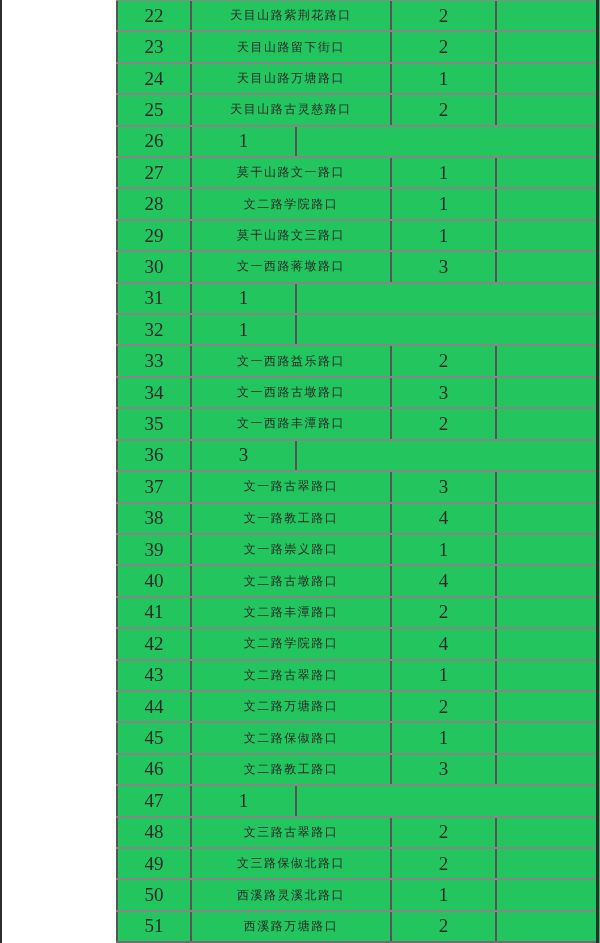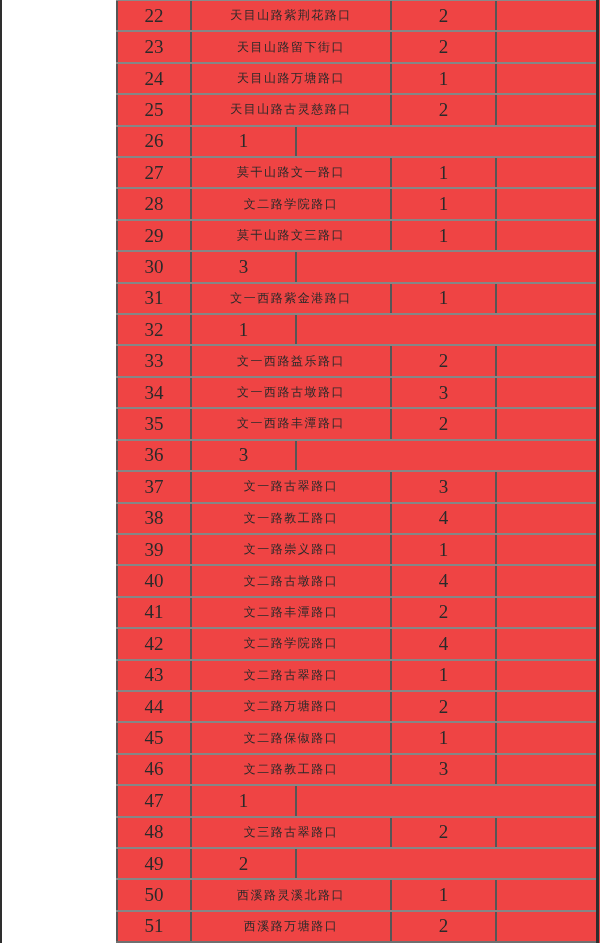--- a/index.html
+++ b/index.html
@@ -4,21 +4,21 @@
 <style>
   html, body {
     margin: 0;
     padding: 0;
     background: #ffffff;
   }
   .page {
     position: relative;
     width: 600px;
     height: 943px;
-    background: #ef4444;
+    background: #22c55e;
     overflow: hidden;
     font-family: "Liberation Serif", "DejaVu Serif", serif;
     color: #2a2a2a;
   }
   
   .edge {
     position: absolute;
     top: 0;
     height: 943px;
     background: #2e2e2e;
@@ -129,27 +129,27 @@
 
   <div class="row">
     <div class="cell c-no">29</div>
     <div class="cell c-name">莫干山路文三路口</div>
     <div class="cell c-count">1</div>
     <div class="cell c-note"></div>
   </div>
 
   <div class="row">
     <div class="cell c-no">30</div>
+    <div class="cell c-name">文一西路蒋墩路口</div>
     <div class="cell c-count">3</div>
     <div class="cell c-note"></div>
   </div>
 
   <div class="row">
     <div class="cell c-no">31</div>
-    <div class="cell c-name">文一西路紫金港路口</div>
     <div class="cell c-count">1</div>
     <div class="cell c-note"></div>
   </div>
 
   <div class="row">
     <div class="cell c-no">32</div>
     <div class="cell c-count">1</div>
     <div class="cell c-note"></div>
   </div>
 
@@ -258,20 +258,21 @@
 
   <div class="row">
     <div class="cell c-no">48</div>
     <div class="cell c-name">文三路古翠路口</div>
     <div class="cell c-count">2</div>
     <div class="cell c-note"></div>
   </div>
 
   <div class="row">
     <div class="cell c-no">49</div>
+    <div class="cell c-name">文三路保俶北路口</div>
     <div class="cell c-count">2</div>
     <div class="cell c-note"></div>
   </div>
 
   <div class="row">
     <div class="cell c-no">50</div>
     <div class="cell c-name">西溪路灵溪北路口</div>
     <div class="cell c-count">1</div>
     <div class="cell c-note"></div>
   </div>

